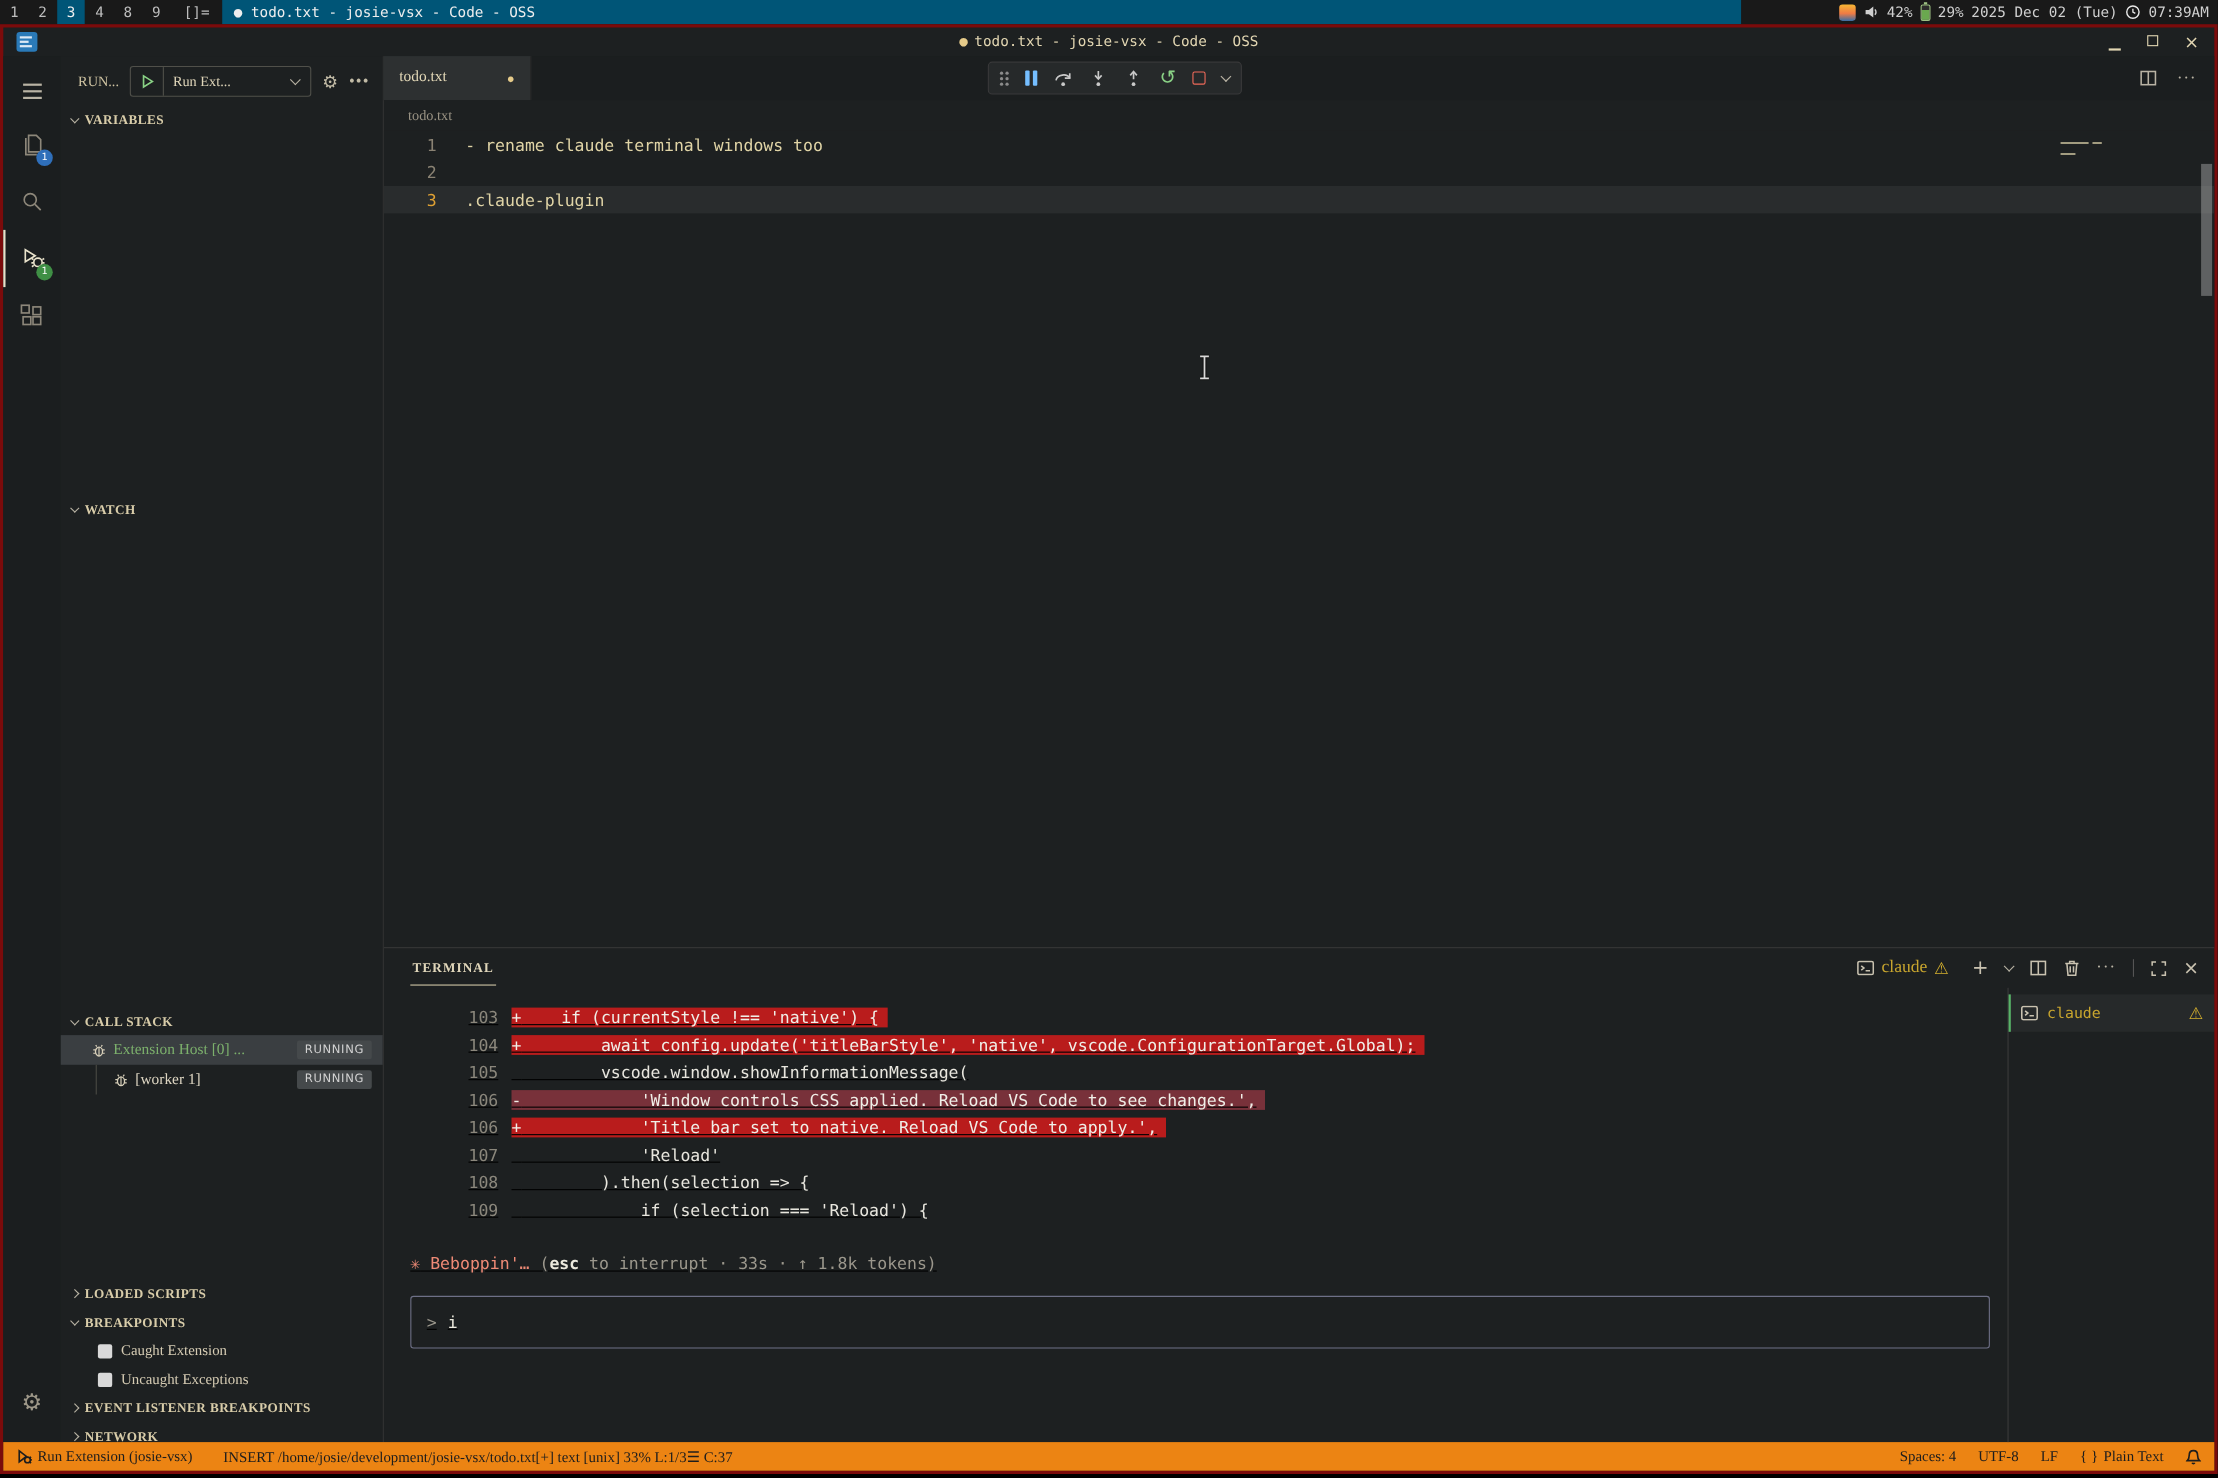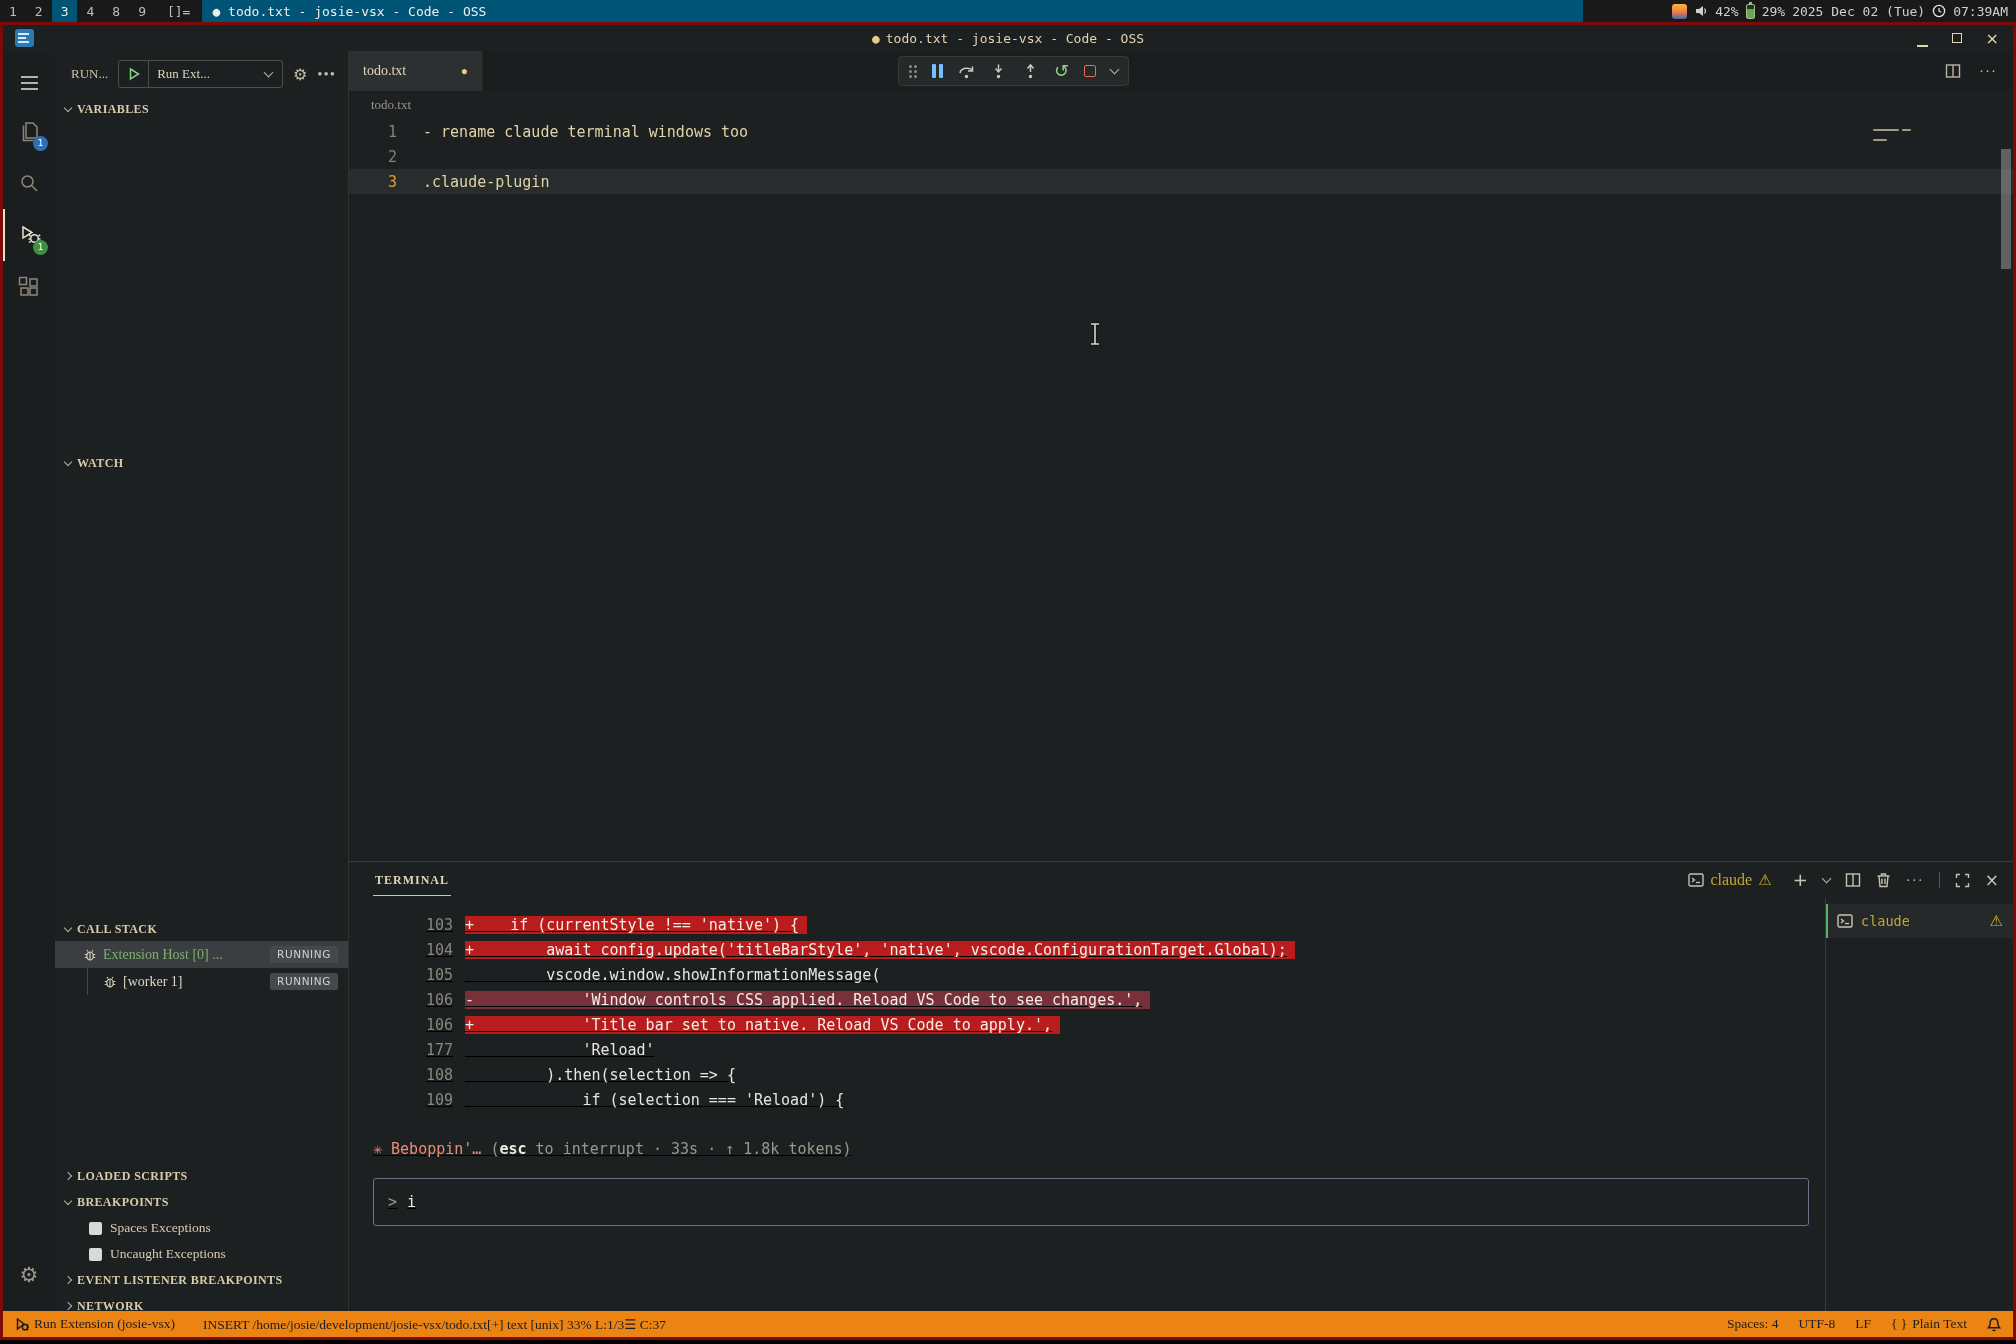--- a/index.html
+++ b/index.html
@@ -303,21 +303,21 @@
       <div class="sec-head bottom">
         <span class="chev right"></span>
         <span>LOADED SCRIPTS</span>
       </div>
       <div class="sec-head bottom">
         <span class="chev down"></span>
         <span>BREAKPOINTS</span>
       </div>
       <div class="bp-row">
         <span class="bp-box"></span>
-        <span>Spaces Exceptions</span>
+        <span>Caught Extension</span>
       </div>
       <div class="bp-row">
         <span class="bp-box"></span>
         <span>Uncaught Exceptions</span>
       </div>
       <div class="sec-head bottom">
         <span class="chev right"></span>
         <span>EVENT LISTENER BREAKPOINTS</span>
       </div>
       <div class="sec-head bottom">
@@ -452,21 +452,21 @@
               </div>
             <div class="trow">
                 <span class="tnum">106</span>
                 <span class="tcode del"><span>-</span><span>            'Window controls CSS applied. Reload VS Code to see changes.',</span></span>
               </div>
             <div class="trow">
                 <span class="tnum">106</span>
                 <span class="tcode add"><span>+</span><span>            'Title bar set to native. Reload VS Code to apply.',</span></span>
               </div>
             <div class="trow">
-                <span class="tnum">177</span>
+                <span class="tnum">107</span>
                 <span class="tcode ctx"><span> </span><span>            'Reload'</span></span>
               </div>
             <div class="trow">
                 <span class="tnum">108</span>
                 <span class="tcode ctx"><span> </span><span>        ).then(selection =&gt; {</span></span>
               </div>
             <div class="trow">
                 <span class="tnum">109</span>
                 <span class="tcode ctx"><span> </span><span>            if (selection === 'Reload') {</span></span>
               </div>

